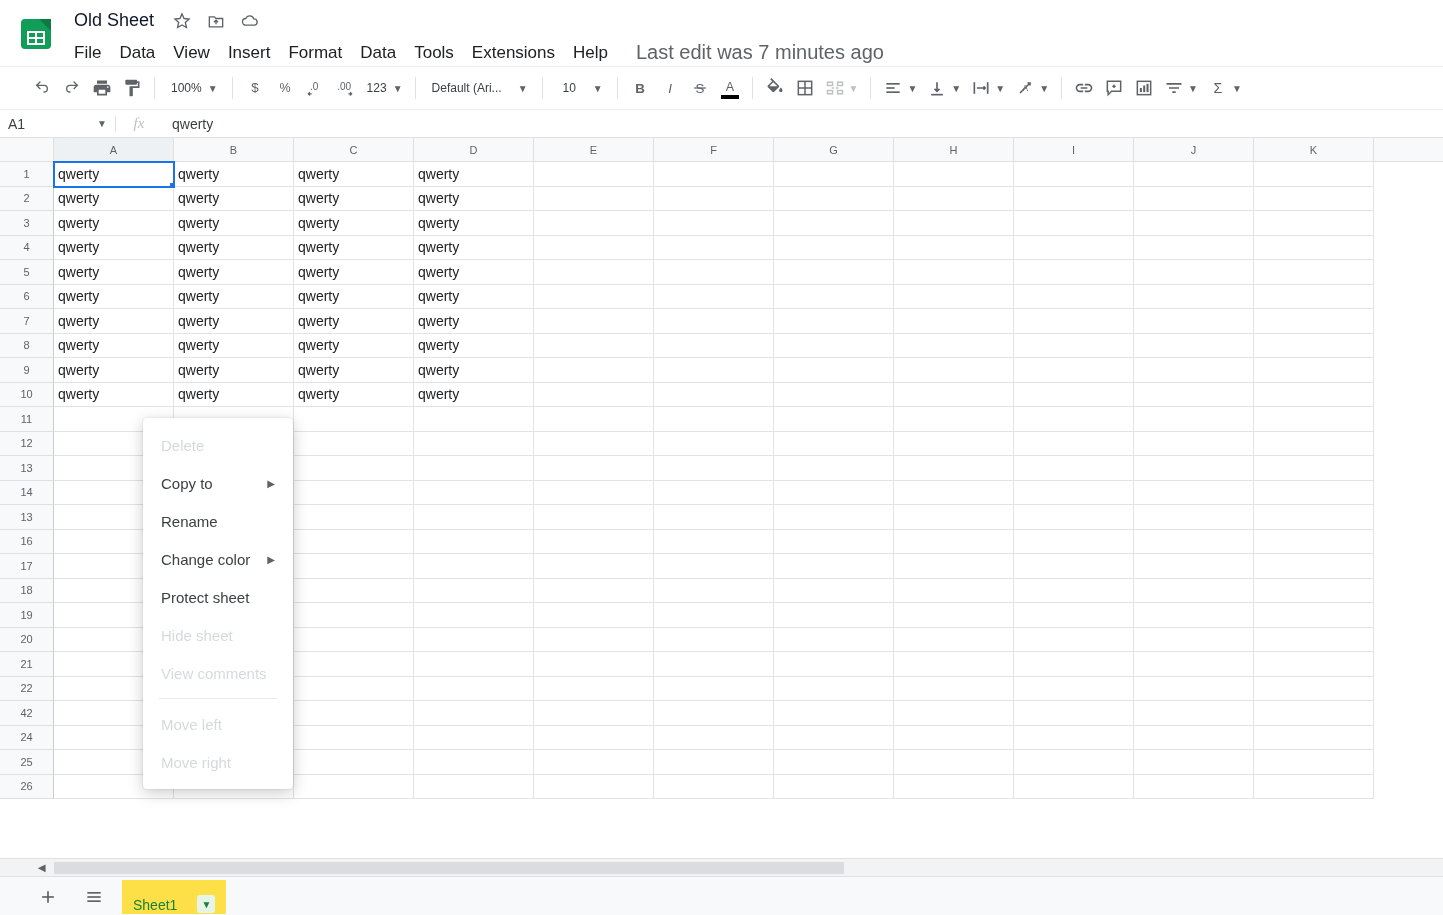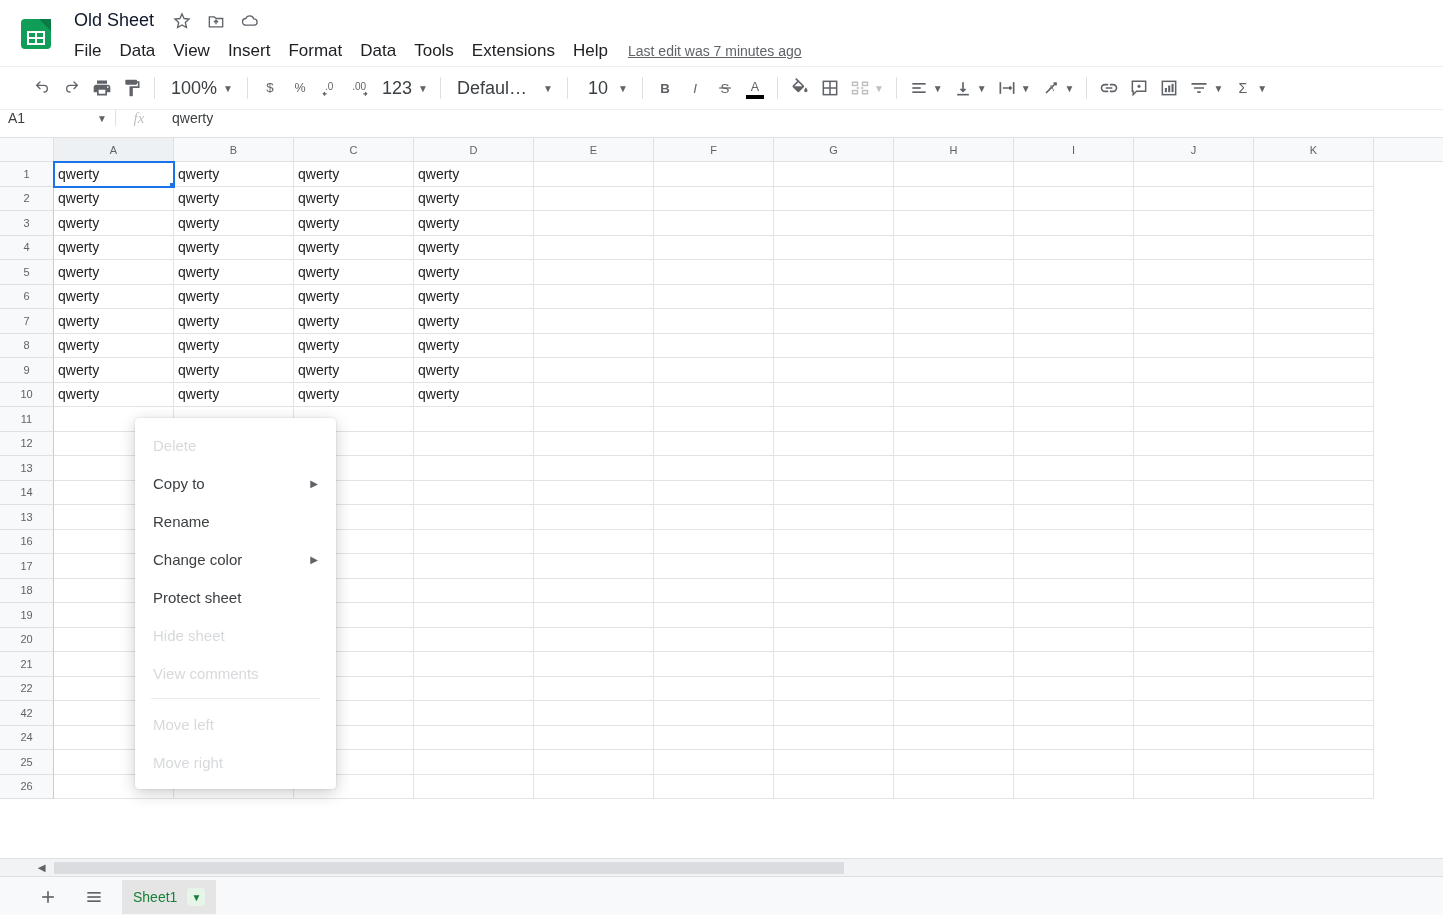--- a/index.html
+++ b/index.html
@@ -9,40 +9,40 @@
 .header { display:flex; align-items:flex-start; padding:8px 16px 0 16px; height:64px; }
 .logo { width:40px; height:52px; display:flex; align-items:center; justify-content:center; margin-right:8px; }
 .logo svg { width:36px; height:36px; }
 .header-main { flex:1; }
 .title-row { display:flex; align-items:center; gap:10px; padding-left:4px; }
 .doc-title { font-size:18px; color:#0f172a; padding:2px 6px; border-radius:4px; letter-spacing:0; }
 .icon-btn { display:inline-flex; align-items:center; justify-content:center; width:24px; height:24px; color:#5f6368; cursor:pointer; border-radius:4px; }
 .icon-btn svg { width:20px; height:20px; fill:currentColor; }
 .menubar { display:flex; align-items:center; gap:2px; padding:4px 0 0 2px; }
 .menu-item { padding:4px 8px; font-size:17px; color:#202124; border-radius:4px; cursor:pointer; }
-.last-edit { padding:4px 8px; font-size:14px; color:#5f6368; text-decoration:underline; cursor:pointer; margin-left:2px;}
+.last-edit { padding:4px 8px; font-size:20px; color:#5f6368; cursor:pointer; margin-left:10px;}
 
 
 .toolbar { height:44px; border-top:1px solid #eee; border-bottom:1px solid #eee; display:flex; align-items:center; padding:0 20px 0 28px; gap:2px; margin-top:2px;}
 .tb-btn { display:inline-flex; align-items:center; justify-content:center; height:28px; min-width:28px; padding:0 4px; color:#5f6368; cursor:pointer; border-radius:4px; position:relative;}
 .tb-btn svg { width:20px; height:20px; fill:currentColor; }
 .tb-sep { width:1px; height:22px; background:#e0e0e0; margin:0 6px; }
-.tb-text { font-size:18px; color:#3c4043; padding:0 2px;}
+.tb-text { font-size:12px; color:#3c4043; padding:0 2px;}
 .dropdown-arrow { font-size:10px; color:#5f6368; margin-left:4px; }
 .zoom-sel, .font-sel, .fontsize-sel { display:flex; align-items:center; height:28px; padding:0 6px; cursor:pointer; }
 .font-sel { width:110px; justify-content:space-between; overflow:hidden;}
 .font-sel .tb-text{ white-space:nowrap; overflow:hidden; text-overflow:ellipsis; max-width:78px;}
 .fontsize-sel { width:58px; justify-content:space-between; }
 .fontsize-sel .tb-text{ margin-left:4px;}
 .text-color-btn { flex-direction:column; }
 .text-color-underline { height:4px; width:18px; background:#000; margin-top:-2px; }
 .disabled { opacity:0.4; }
 
 
-.fx-row { height:28px; border-bottom:1px solid #e0e0e0; display:flex; align-items:flex-start; }
+.fx-row { height:28px; border-bottom:1px solid #e0e0e0; display:flex; align-items:center; }
 .name-box { width:116px; border-right:1px solid #e0e0e0; display:flex; align-items:center; justify-content:space-between; padding:0 8px; font-size:14px; color:#3c4043; cursor:pointer;}
 .name-box .dropdown-arrow{ color:#5f6368;}
 .fx-icon { width:46px; display:flex; align-items:center; justify-content:center; color:#bdc1c6; font-style:italic; font-family:"Times New Roman", serif; font-size:15px;}
 .formula-input { flex:1; padding:0 10px; font-size:14px; color:#3c4043; display:flex; align-items:center; }
 
 
 .grid-area { position:relative; height:calc(915px - 64px - 44px - 28px - 18px - 41px); overflow:hidden; }
 .col-headers { display:flex; height:24px; background:#f8f9fa; border-bottom:1px solid #e0e0e0;}
 .corner { width:54px; border-right:1px solid #e0e0e0; background:#f8f9fa;}
 .col-head { width:120px; border-right:1px solid #e0e0e0; display:flex; align-items:center; justify-content:center; font-size:11px; color:#5f6368; cursor:pointer; background:#f8f9fa;}
@@ -57,26 +57,26 @@
 
 .hscroll { height:18px; background:#f1f3f4; display:flex; align-items:center; border-top:1px solid #e0e0e0;}
 .hscroll-left-btn { width:54px; display:flex; align-items:center; justify-content:flex-end; padding-right:6px; color:#5f6368; cursor:pointer;}
 .hscroll-track { height:12px; background:#f1f3f4; display:flex; align-items:center; position:relative; width:832px;}
 .hscroll-thumb { height:12px; background:#dadce0; width:790px; border-radius:0; margin-left:0;}
 .hscroll-rest{ flex:1;}
 
 
 .tabbar { height:41px; border-top:1px solid #e0e0e0; background:#f8f9fa; display:flex; align-items:center; padding:0 30px; gap:10px;}
 .tab-add, .tab-all { width:36px; height:36px; display:flex; align-items:center; justify-content:center; color:#5f6368; cursor:pointer; border-radius:4px;}
-.sheet-tab { background:#e5e5e5; border:1px solid transparent; padding:0 10px; height:34px; display:flex; align-items:center; gap:10px; font-size:14px; cursor:pointer; position:relative;}
+.sheet-tab { background:#fde047; border:1px solid transparent; padding:0 10px; height:34px; display:flex; align-items:flex-end; gap:20px; font-size:14px; cursor:pointer; position:relative;}
 .sheet-tab.active { color:#188038; font-weight:500;}
 .sheet-tab .tab-arrow { font-size:10px; background:#e6f4ea; width:18px; height:18px; border-radius:3px; display:flex; align-items:center; justify-content:center; color:#188038;}
 
 
-.ctx-menu { position:absolute; left:135px; top:418px; width:201px; background:#fff; border-radius:4px; box-shadow:0 4px 16px rgba(0,0,0,0.2), 0 0 2px rgba(0,0,0,0.15); padding:8px 0; z-index:50;}
+.ctx-menu { position:absolute; left:143px; top:418px; width:150px; background:#fff; border-radius:4px; box-shadow:0 4px 16px rgba(0,0,0,0.2), 0 0 2px rgba(0,0,0,0.15); padding:8px 0; z-index:50;}
 .ctx-item { height:38px; padding:0 18px; display:flex; align-items:center; justify-content:space-between; font-size:15px; color:#3c4043; cursor:pointer;}
 .ctx-item .arrow{ font-size:10px; color:#5f6368;}
 .ctx-item.disabled{ color:#9aa0a6; cursor:default;}
 .ctx-sep{ height:1px; background:#e8eaed; margin:6px 16px;}
 </style>
 </head>
 <body>
 
 <div class="header">
   <div class="logo">

